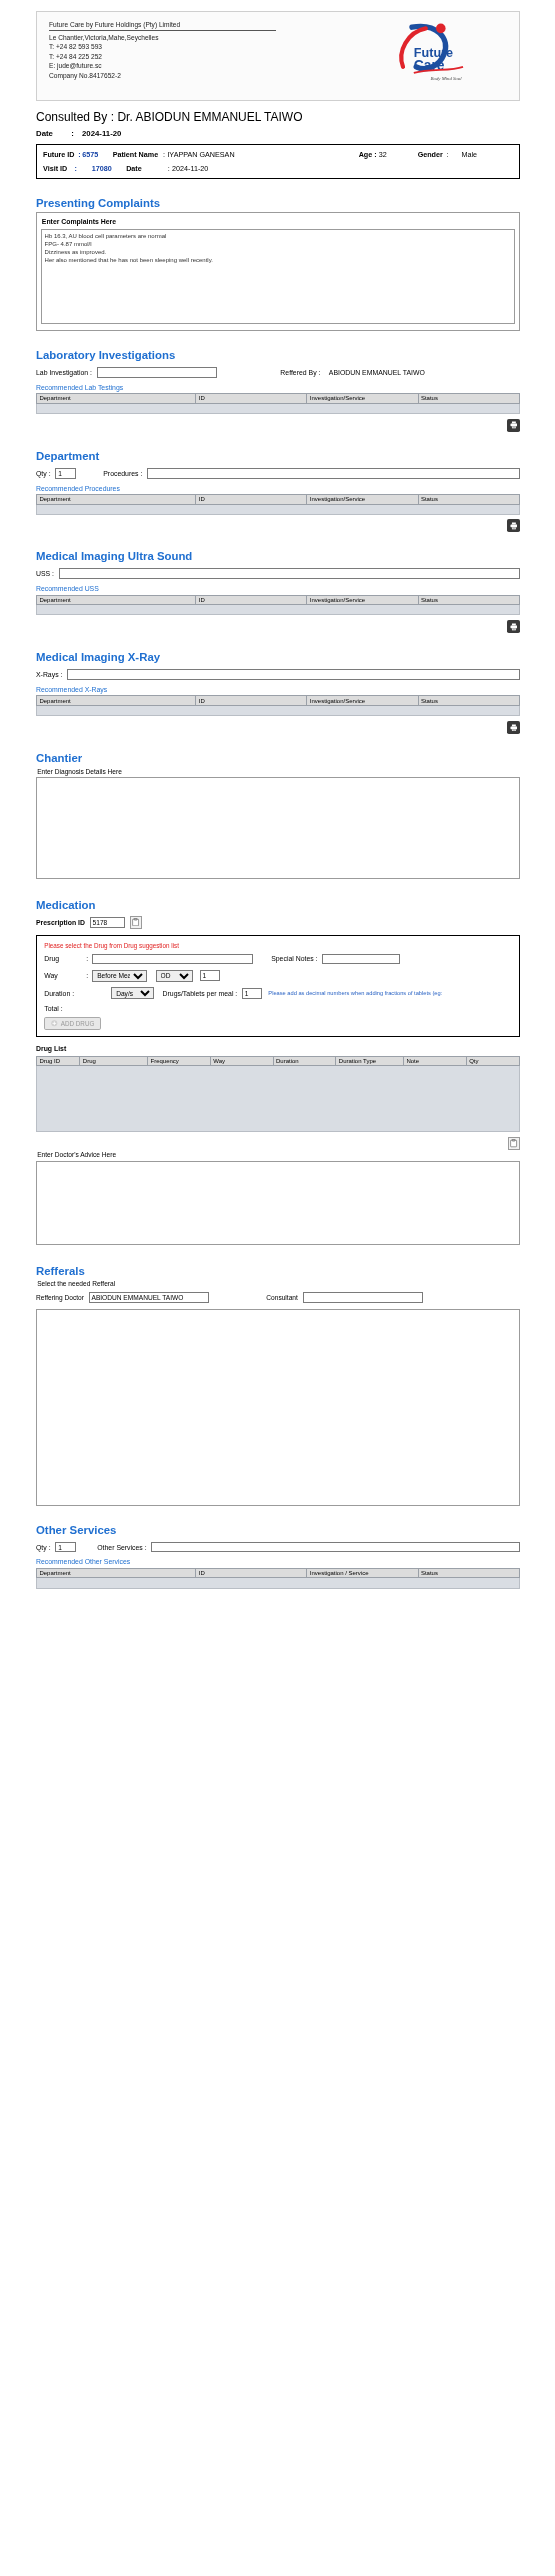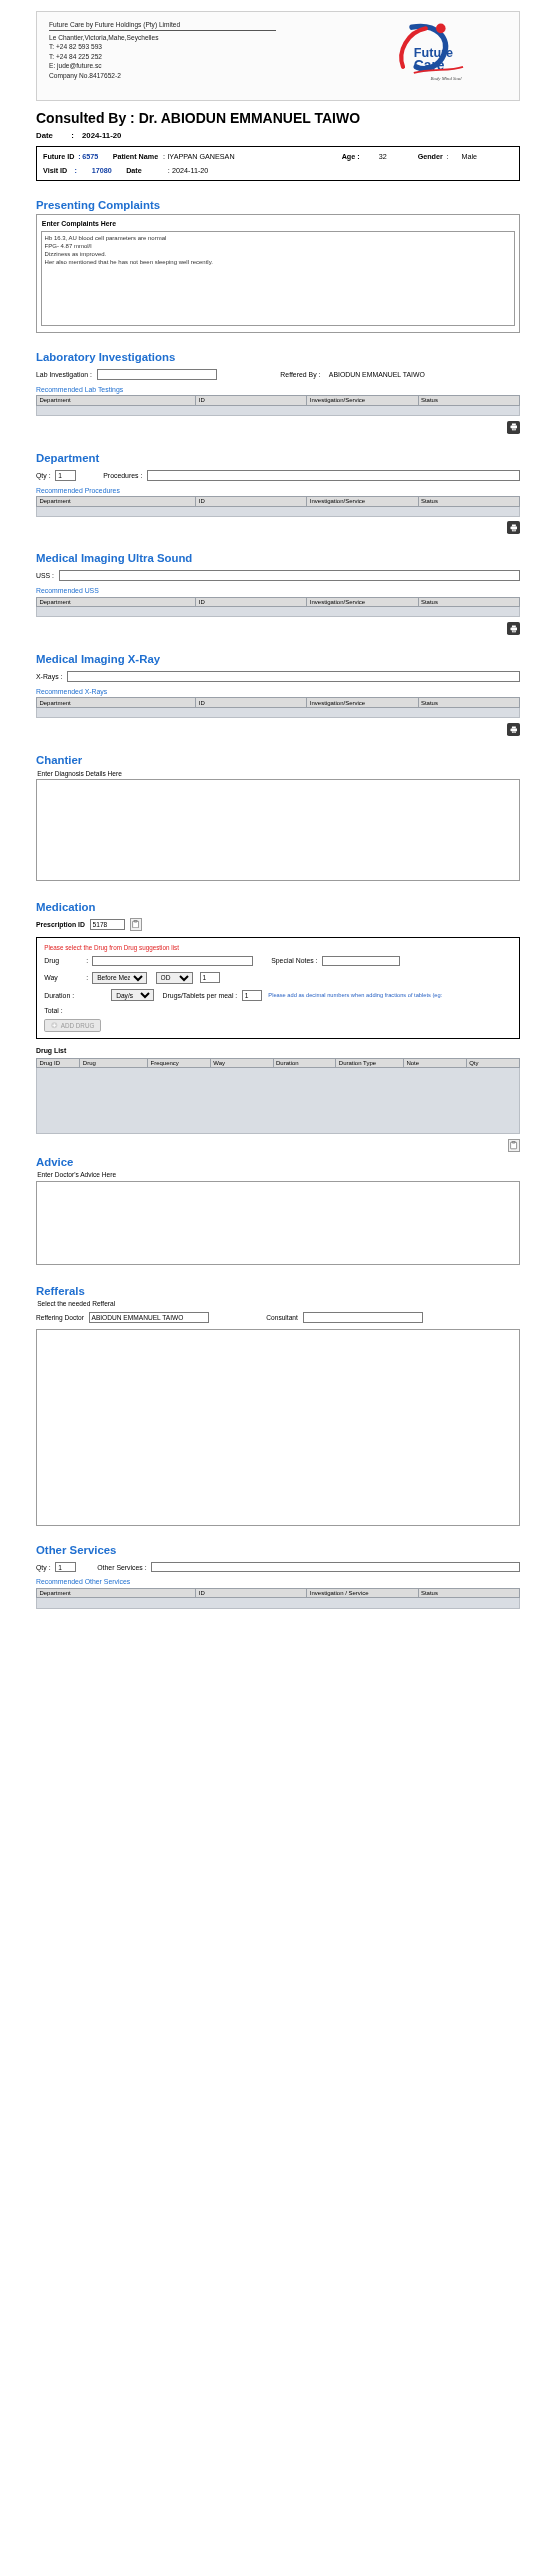--- a/index.html
+++ b/index.html
@@ -23,21 +23,21 @@
     align-items:flex-start;
     justify-content:space-between;
     min-height:90px;
   }
   .company { font-size:6.6px; line-height:1.45; color:#222; }
   .company .title { border-bottom:0.6px solid #555; display:inline-block; padding-right:96px; padding-bottom:0.6px; margin-bottom:1.2px;}
   .logo { width:137px; display:flex; flex-direction:column; align-items:center; justify-content:center; }
   .logo svg { display:block; }
 
   
-  .consult-row { margin-top:9.6px; font-size:14px; font-weight:bold; }
+  .consult-row { margin-top:9.6px; font-size:12px; font-weight:normal; }
   .date-row { margin-top:4.8px; font-size:7.8px; font-weight:bold; }
   .date-row .dlabel { display:inline-block; width:33px; }
 
   .patient-bar {
     margin-top:6px;
     border:0.6px solid #000;
     padding:4.8px 6px;
     font-size:7.2px;
     display:flex;
     flex-wrap:wrap;
@@ -194,21 +194,21 @@
     <div class="pb-row">
       <b>Future ID</b>
       <span class="blue" style="margin-left:3.6px">:</span>
       <span class="blue" style="margin-left:1.8px">6575</span>
       <span class="gap"></span>
       <b>Patient Name</b>
       <span style="margin-left:4.8px">:</span>
       <span style="margin-left:2.4px">IYAPPAN  GANESAN</span>
       <span style="flex:1"></span>
       <b>Age  :</b>
-      <span style="margin-left:19px">32</span>
+      <span style="margin-left:2px">32</span>
       <span class="gap-lg"></span>
       <b>Gender</b>
       <span style="margin-left:3.6px">:</span>
       <span style="margin-left:13px">Male</span>
       <span style="width:36px"></span>
     </div>
     <div class="pb-row">
       <b>Visit ID</b>
       <span class="blue" style="margin-left:7.2px">:</span>
       <span class="blue" style="margin-left:15px">17080</span>
@@ -453,21 +453,20 @@
   <div class="icon-right">
     <span class="clip-btn">
       <svg width="7.2" height="8.4" viewBox="0 0 12 14">
           <rect x="1" y="2" width="10" height="11" rx="1" fill="#fff" stroke="#555"></rect>
           <rect x="3.5" y="0.5" width="5" height="3" rx="1" fill="#bbb" stroke="#555"></rect>
         </svg>
     </span>
   </div>
 
   
-  <h2 class="section" style="margin-top:3.6px">Advice</h2>
   <div class="advice-label">Enter Doctor's Advice Here</div>
   <textarea class="ta" rows="10" style="height: 84px;"></textarea>
 
   
   <h2 class="section">Refferals</h2>
   <div class="advice-label">Select the needed Refferal</div>
   <div class="referral-row" style="margin-top:4.8px">
     <span>Reffering Doctor</span>
     <input class="ti" style="width: 120px;" value="ABIODUN EMMANUEL TAIWO">
     <span style="width:48px"></span>

